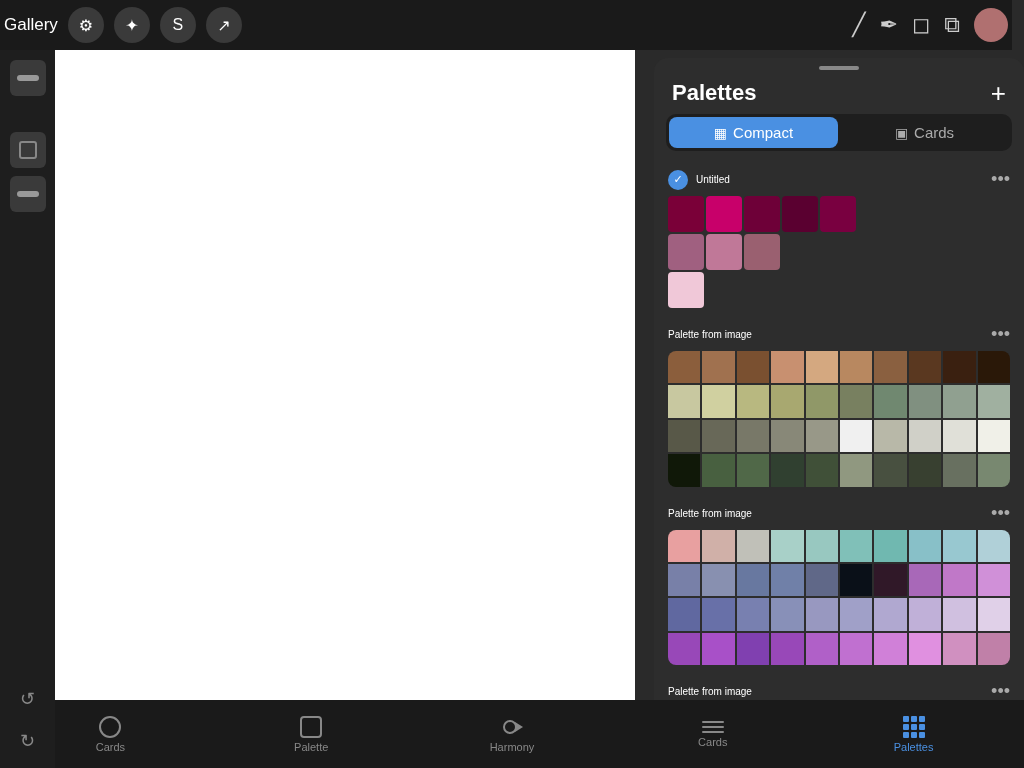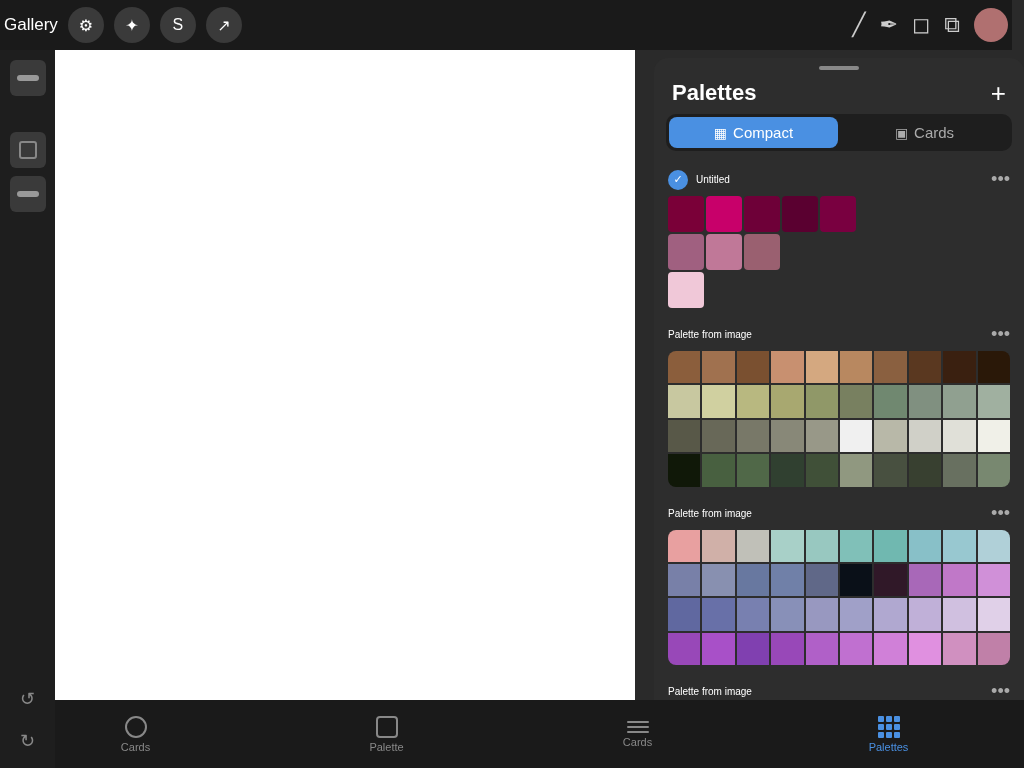--- a/index.html
+++ b/index.html
@@ -509,20 +509,27 @@
 <div class="bottom-nav">
   <div class="nav-item">
     <div class="circle-icon"></div>
     <span class="nav-label">Cards</span>
   </div>
   <div class="nav-item">
     <div class="square-icon"></div>
     <span class="nav-label">Palette</span>
   </div>
   <div class="nav-item">
+    <div class="harmony-icon">
+      <div class="harmony-right"></div>
+      <div style="position:absolute;left:2px;top:50%;transform:translateY(-50%);width:14px;height:14px;border:2px solid #888;border-radius:50%;"></div>
+    </div>
+    <span class="nav-label">Harmony</span>
+  </div>
+  <div class="nav-item">
     <div class="value-icon">
       <div class="value-line" style="width:22px;"></div>
       <div class="value-line" style="width:22px;"></div>
       <div class="value-line" style="width:22px;"></div>
     </div>
     <span class="nav-label">Cards</span>
   </div>
   <div class="nav-item">
     <div class="dots-grid">
       <div class="dot"></div>

